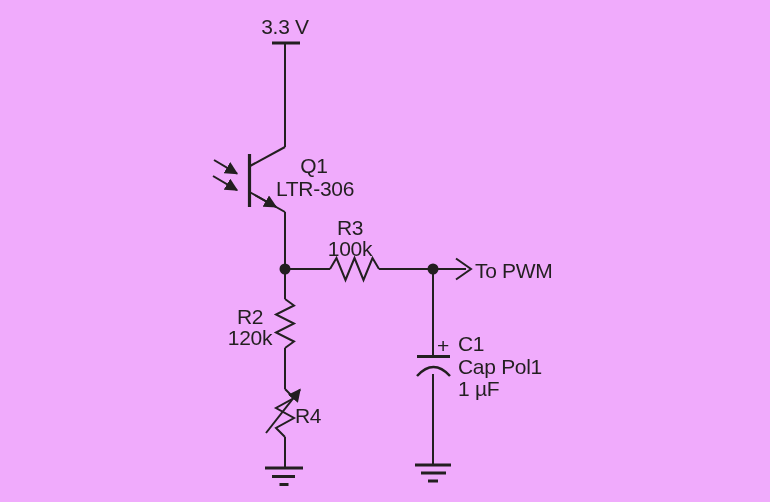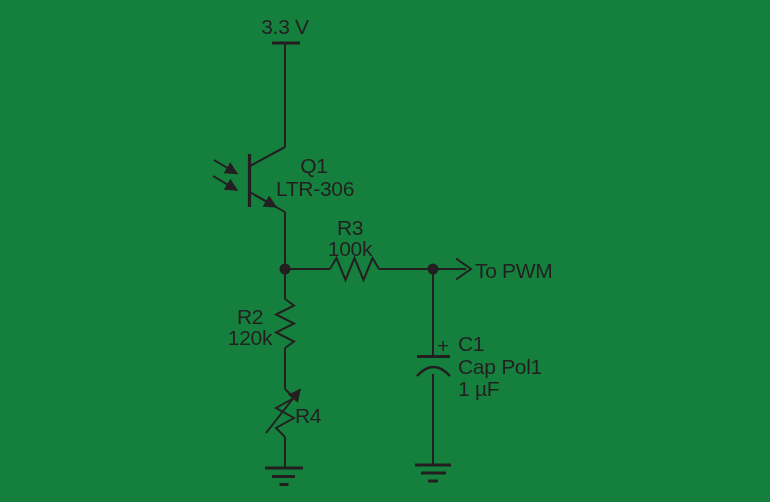--- a/index.html
+++ b/index.html
@@ -4,21 +4,21 @@
 <style>
   html, body {
     margin: 0;
     padding: 0;
     background: #ffffff;
   }
   .canvas {
     position: relative;
     width: 770px;
     height: 502px;
-    background: #15803d;
+    background: #f0abfc;
     overflow: hidden;
   }
   svg { display: block; }
   .lines {
     stroke: #231f20;
     stroke-width: 2;
     fill: none;
     stroke-linecap: butt;
     stroke-linejoin: miter;
   }

